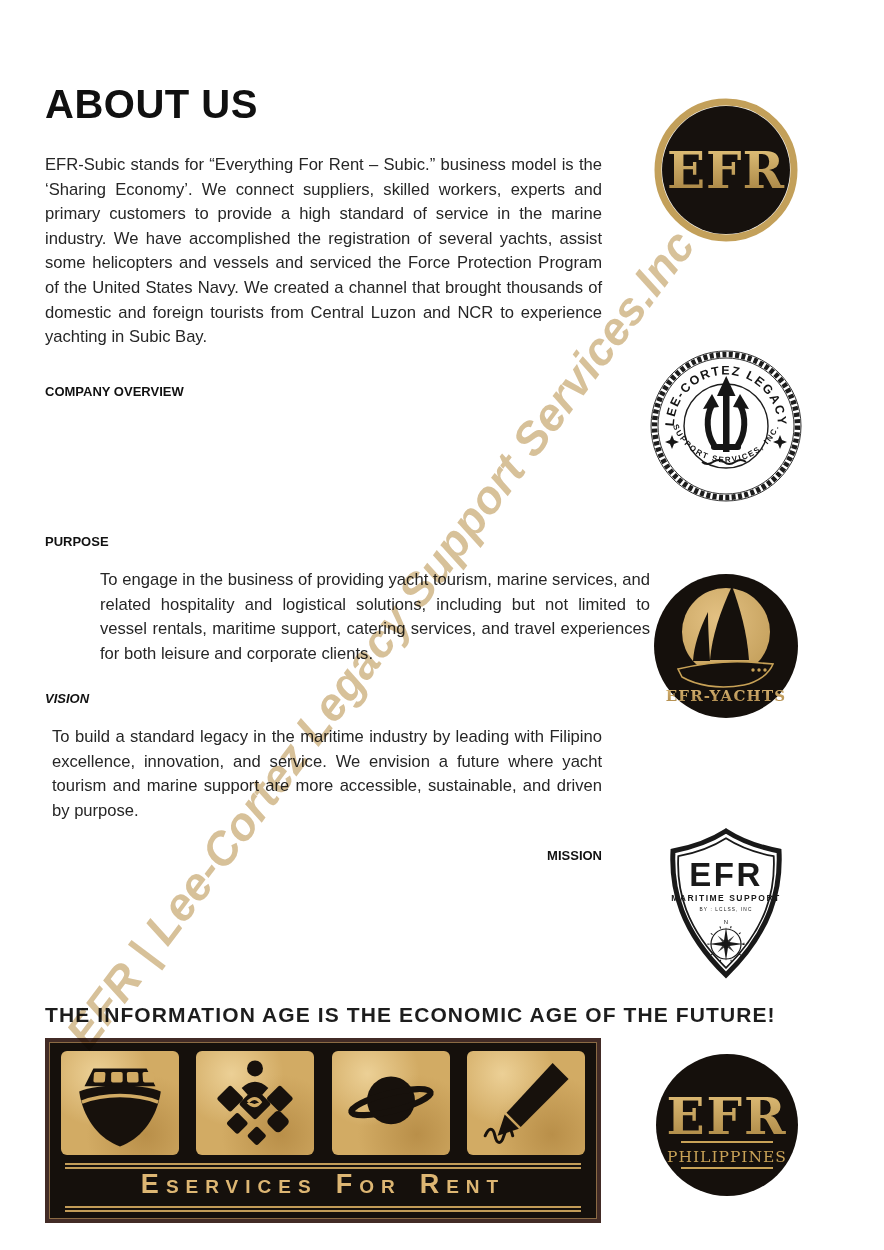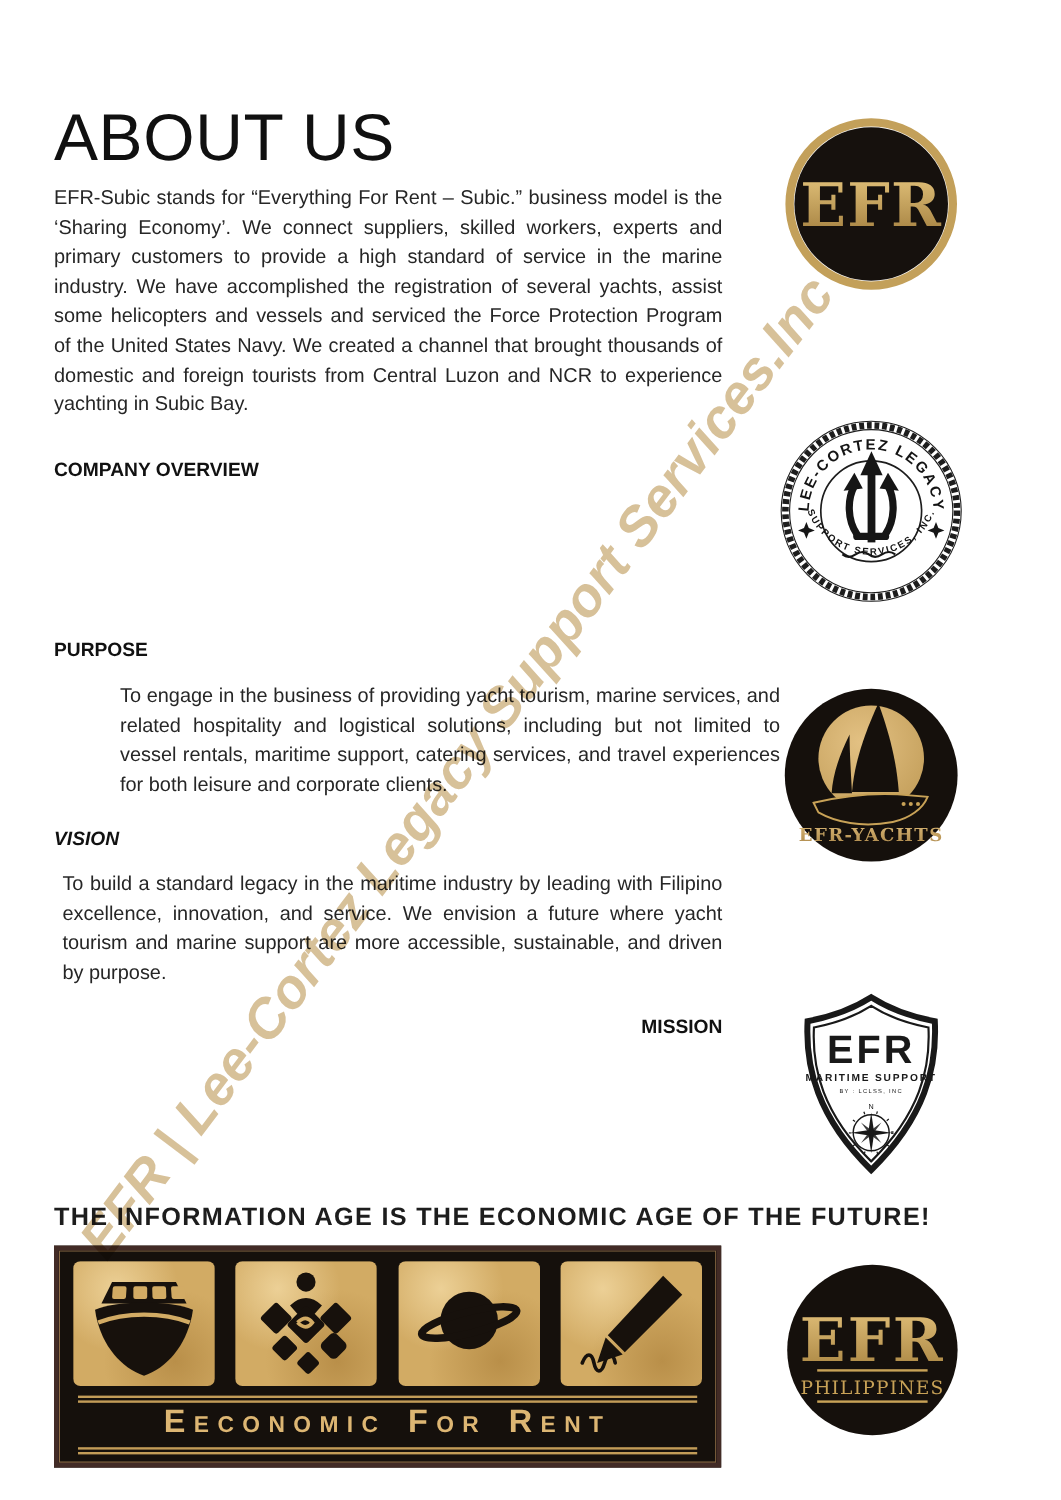--- a/index.html
+++ b/index.html
@@ -2,25 +2,25 @@
 <html><head>
 <meta charset="utf-8">
 <style>
   * { margin:0; padding:0; box-sizing:border-box; }
   html,body { width:884px; height:1250px; background:#ffffff; overflow:hidden;
               font-family:"Liberation Sans", sans-serif; }
   .page { position:relative; width:884px; height:1250px; background:#fff; }
 
   
   .abs { position:absolute; }
-  .page-title { left:45px; top:82px; width:560px; font-size:55px; font-weight:normal;
+  .page-title { left:45px; top:82px; width:560px; font-size:40px; font-weight:bold;
                 letter-spacing:.5px; color:#101010; }
   .body-par { left:45px; width:557px; font-size:16.6px; line-height:24.6px;
               color:#262626; text-align:justify; }
-  .sec-head { left:45px; width:557px; font-size:16px; font-weight:bold; color:#111; }
+  .sec-head { left:45px; width:557px; font-size:13px; font-weight:bold; color:#111; }
   .ind { padding-left:7px; }
   .tagline { left:45px; top:1003px; width:560px; font-size:21px; font-weight:bold;
              letter-spacing:1.1px; color:#1d1d1d; white-space:nowrap; }
 
   
   .watermark { position:absolute; left:-120px; top:622px; width:985px; text-align:center;
                transform:rotate(-53deg); font-size:46px; font-weight:bold; font-style:italic;
                color:#cdb180; opacity:.8; mix-blend-mode:multiply; white-space:nowrap;
                pointer-events:none; z-index:9; letter-spacing:0; }
 
@@ -116,21 +116,21 @@
             <path d="M50,82 L34,66 L26,90 Z"></path>
           </g>
           <path d="M12,90 c4,-10 9,-10 11,0 c2,10 7,10 10,0 c3,-10 8,-10 10,0" fill="none" stroke="#17110c" stroke-width="3.4" stroke-linecap="round"></path>
         </svg>
       </div>
     </div>
     <div class="dline2"></div>
     <div class="banner-title">
       <span class="word">
           <span class="ini">E</span>
-          <span class="rest">ECONOMIC</span>
+          <span class="rest">SERVICES</span>
         </span>
       <span class="word">
           <span class="ini">F</span>
           <span class="rest">OR</span>
         </span>
       <span class="word">
           <span class="ini">R</span>
           <span class="rest">ENT</span>
         </span>
     </div>

